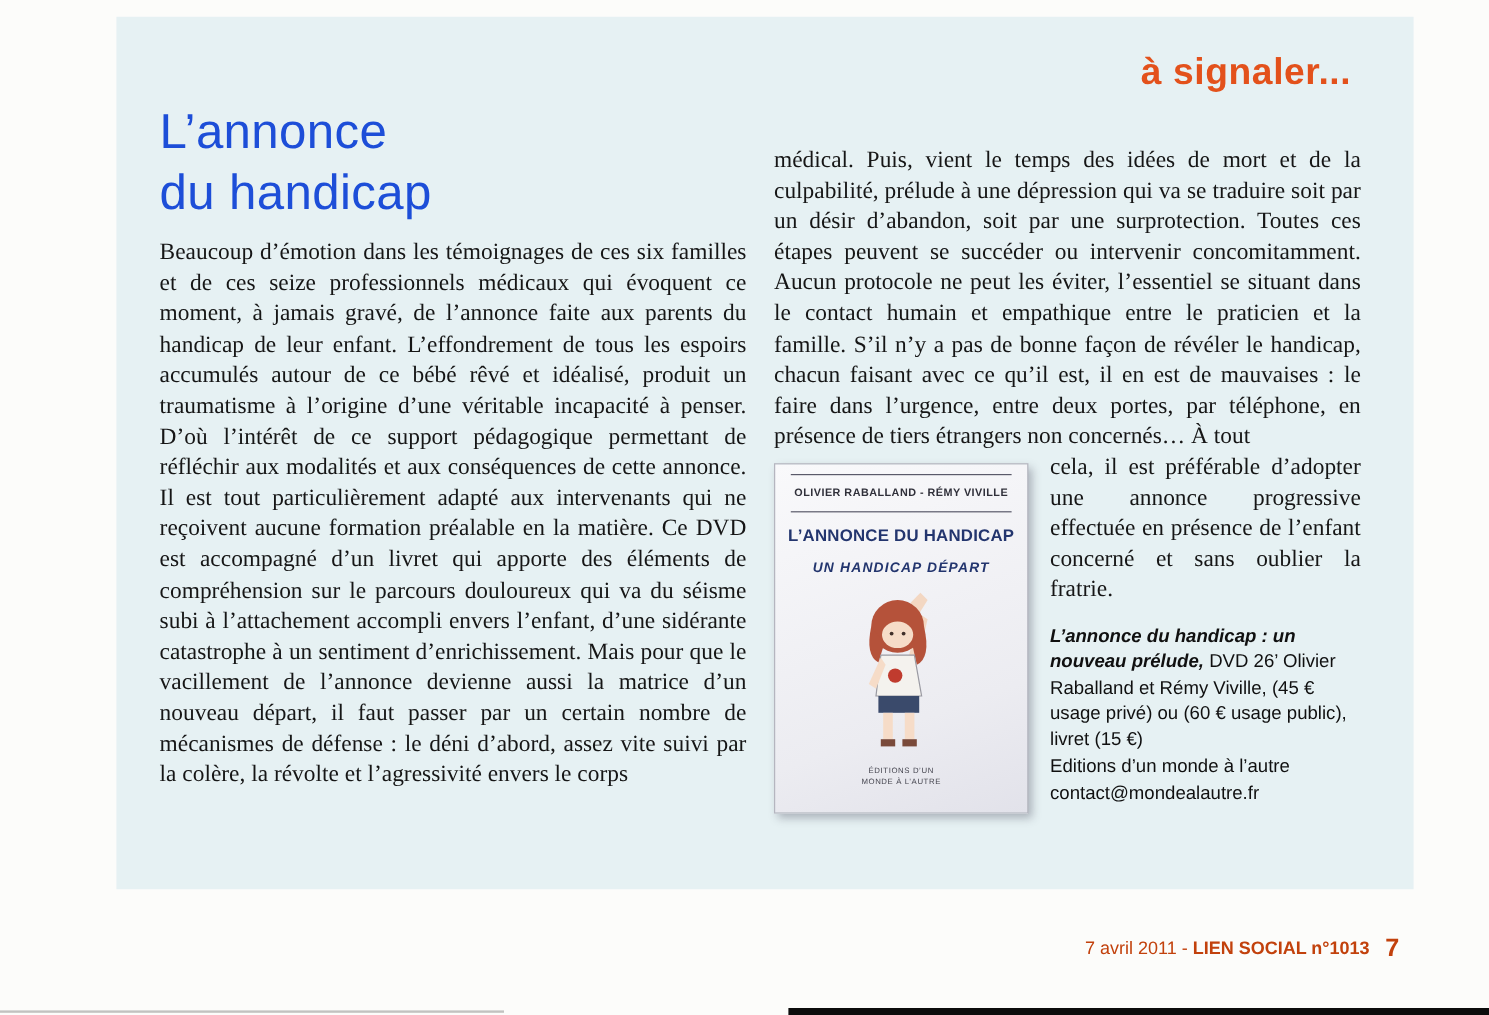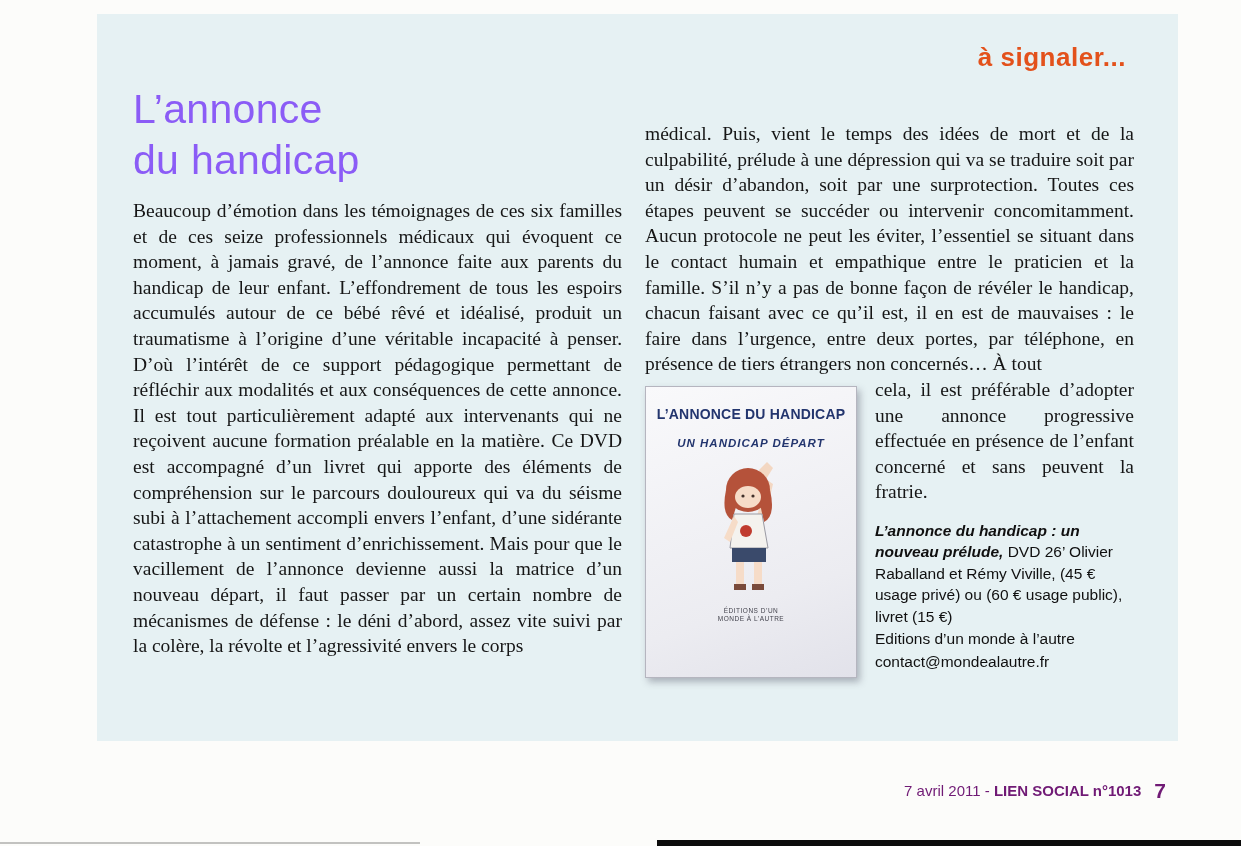--- a/index.html
+++ b/index.html
@@ -13,29 +13,29 @@
   .scan-page { position:absolute; inset:0; background:#fcfcfa; }
 
   .panel {
     position:absolute; left:97px; top:14px; width:1081px; height:727px;
     background:#e6f1f3;
   }
 
   .section-label {
     position:absolute; top:42px; right:115px;
     font-family:"Liberation Sans", sans-serif;
-    font-weight:bold; font-size:26px; letter-spacing:0.5px;
+    font-weight:bold; font-size:31px; letter-spacing:0.5px;
     color:#e3511b;
   }
 
   .article-title {
     position:absolute; left:133px; top:84px;
     font-family:"Liberation Sans", sans-serif;
     font-size:41px; line-height:51px; font-weight:400;
-    color:#8b5cf6; letter-spacing:0.3px;
+    color:#1d4ed8; letter-spacing:0.3px;
   }
   .article-title span { display:block; }
 
   .col { font-size:19.5px; line-height:25.6px; text-align:justify; color:#161616; }
   .col-left  { position:absolute; left:133px; top:198px; width:489px; }
   .col-right { position:absolute; left:645px; top:121px; width:489px; }
 
   .cover {
     float:left; width:212px; height:292px;
     margin:9px 18px 6px 0;
@@ -77,21 +77,21 @@
     font-size:15.5px; line-height:21.5px; color:#101010;
     margin-top:15px; text-align:left;
   }
   .details .ti { font-weight:bold; font-style:italic; }
   .details .line { margin-top:1px; }
 
   .footer {
     position:absolute; left:0; top:779px; width:1166px;
     text-align:right;
     font-family:"Liberation Sans", sans-serif;
-    font-size:15px; color:#701a75;
+    font-size:15px; color:#c2410c;
   }
   .footer .mag { font-weight:bold; }
   .footer .pagenum {
     font-weight:bold; font-size:21px; margin-left:13px;
     display:inline-block; vertical-align:-2px;
   }
 
   .scan-bar-right { position:absolute; left:657px; bottom:0; width:584px; height:6px; background:#0c0c0c; }
   .scan-bar-left  { position:absolute; left:0; bottom:2px; width:420px; height:2px; background:#c2c2c0; }
 </style>
@@ -109,20 +109,21 @@
     <span>du handicap</span>
   </h1>
 
   <div class="col col-left">Beaucoup d’émotion dans les témoignages de ces six familles et de ces seize professionnels médicaux qui évoquent ce moment, à jamais gravé, de l’annonce faite aux parents du handicap de leur enfant. L’effondrement de tous les espoirs accumulés autour de ce bébé rêvé et idéalisé, produit un traumatisme à l’origine d’une véritable incapacité à penser. D’où l’intérêt de ce support pédagogique permettant de réfléchir aux modalités et aux conséquences de cette annonce. Il est tout particulièrement adapté aux intervenants qui ne reçoivent aucune formation préalable en la matière. Ce DVD est accompagné d’un livret qui apporte des éléments de compréhension sur le parcours douloureux qui va du séisme subi à l’attachement accompli envers l’enfant, d’une sidérante catastrophe à un sentiment d’enrichissement. Mais pour que le vacillement de l’annonce devienne aussi la matrice d’un nouveau départ, il faut passer par un certain nombre de mécanismes de défense : le déni d’abord, assez vite suivi par la colère, la révolte et l’agressivité envers le corps</div>
 
   <div class="col col-right">
     <p>médical. Puis, vient le temps des idées de mort et de la culpabilité, prélude à une dépression qui va se traduire soit par un désir d’abandon, soit par une surprotection. Toutes ces étapes peuvent se succéder ou intervenir concomitamment. Aucun protocole ne peut les éviter, l’essentiel se situant dans le contact humain et empathique entre le praticien et la famille. S’il n’y a pas de bonne façon de révéler le handicap, chacun faisant avec ce qu’il est, il en est de mauvaises : le faire dans l’urgence, entre deux portes, par téléphone, en présence de tiers étrangers non concernés… À tout</p>
 
     <div>
       <div class="cover">
+        <div class="cover-authors">OLIVIER RABALLAND - RÉMY VIVILLE</div>
         <div class="cover-title">L’ANNONCE DU HANDICAP</div>
         <div class="cover-subtitle">UN HANDICAP DÉPART</div>
         <div class="cover-art">
           <svg width="112" height="134" viewBox="0 0 112 134">
             <path d="M64 10 L72 2 L78 8 L68 24 Z" fill="#f3d7c2"></path>
             <path d="M62 56 L72 20 L78 24 L70 58 Z" fill="#f3d7c2"></path>
             <circle cx="53" cy="30" r="22" fill="#b5523a"></circle>
             <path d="M31 30 Q26 54 37 60 L42 44 Z" fill="#b5523a"></path>
             <path d="M75 30 Q81 56 69 62 L65 44 Z" fill="#b5523a"></path>
             <ellipse cx="53" cy="37" rx="13" ry="11" fill="#f6dcc8"></ellipse>
@@ -134,21 +135,21 @@
             <rect x="37" y="88" width="34" height="14" fill="#3a4a6b"></rect>
             <rect x="41" y="102" width="8" height="22" fill="#f6dcc8"></rect>
             <rect x="59" y="102" width="8" height="22" fill="#f6dcc8"></rect>
             <rect x="39" y="124" width="12" height="6" fill="#7a4a3a"></rect>
             <rect x="57" y="124" width="12" height="6" fill="#7a4a3a"></rect>
           </svg>
         </div>
         <div class="cover-publisher">ÉDITIONS D’UN MONDE À L’AUTRE</div>
       </div>
 
-      <p class="wrap-text">cela, il est préférable d’adopter une annonce progressive effectuée en présence de l’enfant concerné et sans peuvent la fratrie.</p>
+      <p class="wrap-text">cela, il est préférable d’adopter une annonce progressive effectuée en présence de l’enfant concerné et sans oublier la fratrie.</p>
 
       <div class="details">
         <span class="ti">L’annonce du handicap : un nouveau prélude,</span><span> DVD 26’ Olivier Raballand et Rémy Viville, (45 € usage privé) ou (60 € usage public), livret (15 €)</span>
         <div class="line">Editions d’un monde à l’autre</div>
         <div class="line">contact@mondealautre.fr</div>
       </div>
     </div>
   </div>
 
   <div class="footer">

